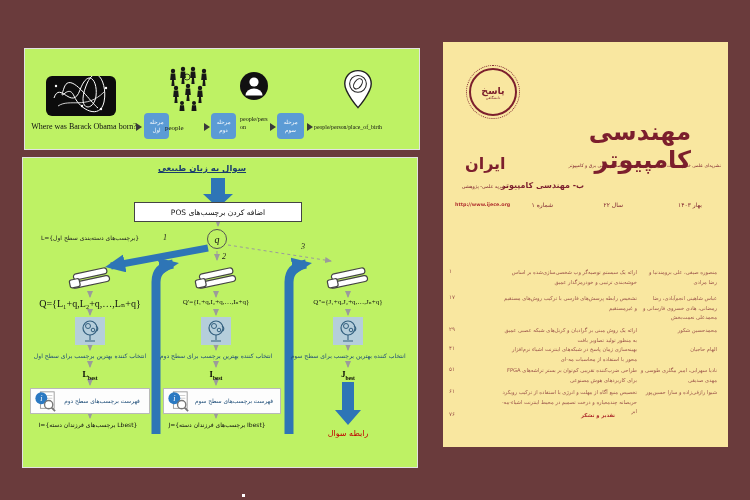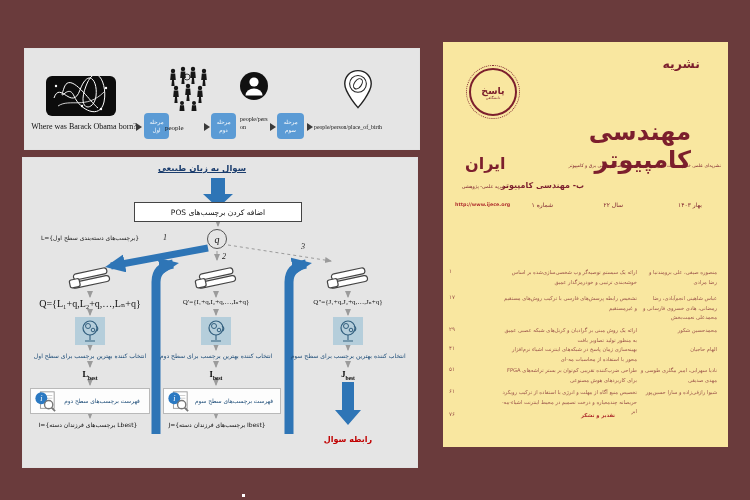--- a/index.html
+++ b/index.html
@@ -1,19 +1,19 @@
 <!DOCTYPE html>
 <html><head>
 <meta charset="utf-8">
 <style>
   html,body{margin:0;padding:0;background:#6a3b3c;}
   #root{position:relative;width:750px;height:500px;background:#6a3b3c;overflow:hidden;
         font-family:"DejaVu Sans",sans-serif;}
   .abs{position:absolute;}
-  .panel{position:absolute;background:#e5e5e5;border:1px solid #e2e2e2;box-sizing:border-box;padding-left:8px;}
+  .panel{position:absolute;background:#bef264;border:1px solid #e2e2e2;box-sizing:border-box;padding-left:8px;}
   .ser{font-family:"Liberation Serif","DejaVu Serif",serif;}
   .ctr{text-align:center;}
   .tri{width:0;height:0;border-top:4px solid transparent;border-bottom:4px solid transparent;
        border-left:6px solid #3a3a3a;}
   .stagebox{background:#5b9bd5;border-radius:4px;color:#fff;font-size:5.5px;line-height:1.5;
             display:flex;align-items:center;justify-content:center;text-align:center;padding:1px;box-sizing:border-box;}
   .node{position:absolute;box-sizing:border-box;}
   .navy{color:#1f4e79;}
   .listbox{border:1px solid #b9b9b9;background:#fdfdfd;display:flex;align-items:center;gap:2px;padding:1px 3px;}
   .listbox .lbl{flex:1;font-size:5.8px;color:#1f4e79;text-align:center;}
@@ -247,29 +247,28 @@
           <circle cx="8" cy="9" r="6.5" fill="#2b79c2"></circle>
           <text x="8" y="12" font-size="9" fill="#fff" text-anchor="middle" font-style="italic" font-family="serif">i</text>
           <circle cx="16" cy="16" r="4.5" fill="none" stroke="#777" stroke-width="1.5"></circle>
           <line x1="19.5" y1="19.5" x2="23" y2="23" stroke="#777" stroke-width="2"></line>
         </svg>
       <span class="lbl" dir="rtl">فهرست برچسب‌های سطح سوم</span>
     </div>
 
     <div class="node ctr" style="left:2px;top:263px;width:126px;font-size:6px;color:#111;" dir="ltr">I={برچسب‌های فرزندان دسته Lbest}</div>
     <div class="node ctr" style="left:138px;top:263px;width:112px;font-size:6px;color:#111;" dir="ltr">J={برچسب‌های فرزندان دسته Ibest}</div>
-    <div class="node ctr" style="left:285px;top:271px;width:80px;font-size:8px;font-weight:bold;color:#c00000;margin-top:6px;" dir="rtl">رابطه سوال</div>
+    <div class="node ctr" style="left:285px;top:271px;width:80px;font-size:8px;font-weight:normal;color:#c00000;" dir="rtl">رابطه سوال</div>
   </div>
 
   <div id="journal" style="left:443px;top:42px;width:285px;height:405px;">
     <div class="abs" style="left:26px;top:26px;width:48px;height:48px;border:2px solid #7c1f2d;border-radius:50%;outline:1px dotted #7c1f2d;outline-offset:2px;display:flex;flex-direction:column;align-items:center;justify-content:center;box-sizing:border-box;">
       <div class="mar" style="font-size:9.5px;font-weight:bold;">پاسخ</div>
       <div class="mar" style="font-size:3.5px;">دانشگاهی</div>
     </div>
-    <div class="jt" style="left:147px;top:14px;width:110px;text-align:right;font-size:12.5px;" dir="rtl">نشریه</div>
     <div class="jt" style="left:60px;top:76px;width:188px;text-align:right;font-size:24px;" dir="rtl">مهندسی کامپیوتر</div>
     <div class="jt" style="left:22px;top:112px;font-size:16px;" dir="rtl">ایران</div>
     <div class="abs mar" style="left:100px;top:121px;width:178px;text-align:right;font-size:4.6px;" dir="rtl">نشریه‌ای علمی خاص مباحث نظری و کاربردی در عرصه مهندسی برق و کامپیوتر</div>
     <div class="jt" style="left:58px;top:139px;width:90px;text-align:left;font-size:8px;" dir="rtl">ب- مهندسی کامپیوتر</div>
     <div class="abs mar" style="left:14px;top:142px;width:50px;font-size:4.8px;" dir="rtl">نشریه علمی- پژوهشی</div>
     <div class="abs mar" style="left:207px;top:159px;width:52px;text-align:right;font-size:6px;" dir="rtl">بهار ۱۴۰۳</div>
     <div class="abs mar" style="left:146px;top:159px;width:34px;font-size:6px;" dir="rtl">سال ۲۲</div>
     <div class="abs mar" style="left:74px;top:159px;width:36px;font-size:6px;" dir="rtl">شماره ۱</div>
     <div class="abs" style="left:12px;top:160px;width:60px;font-size:4.8px;font-weight:bold;color:#b0312f;">http://www.ijece.org</div>
 

